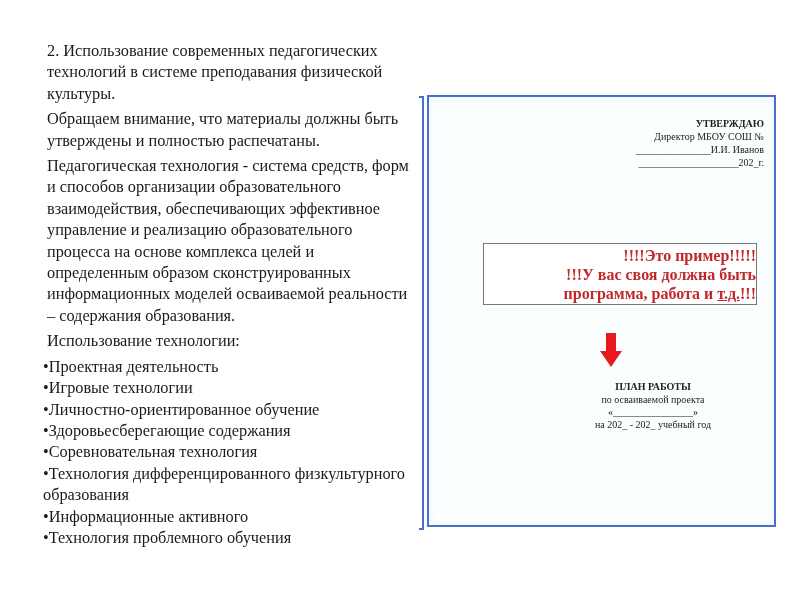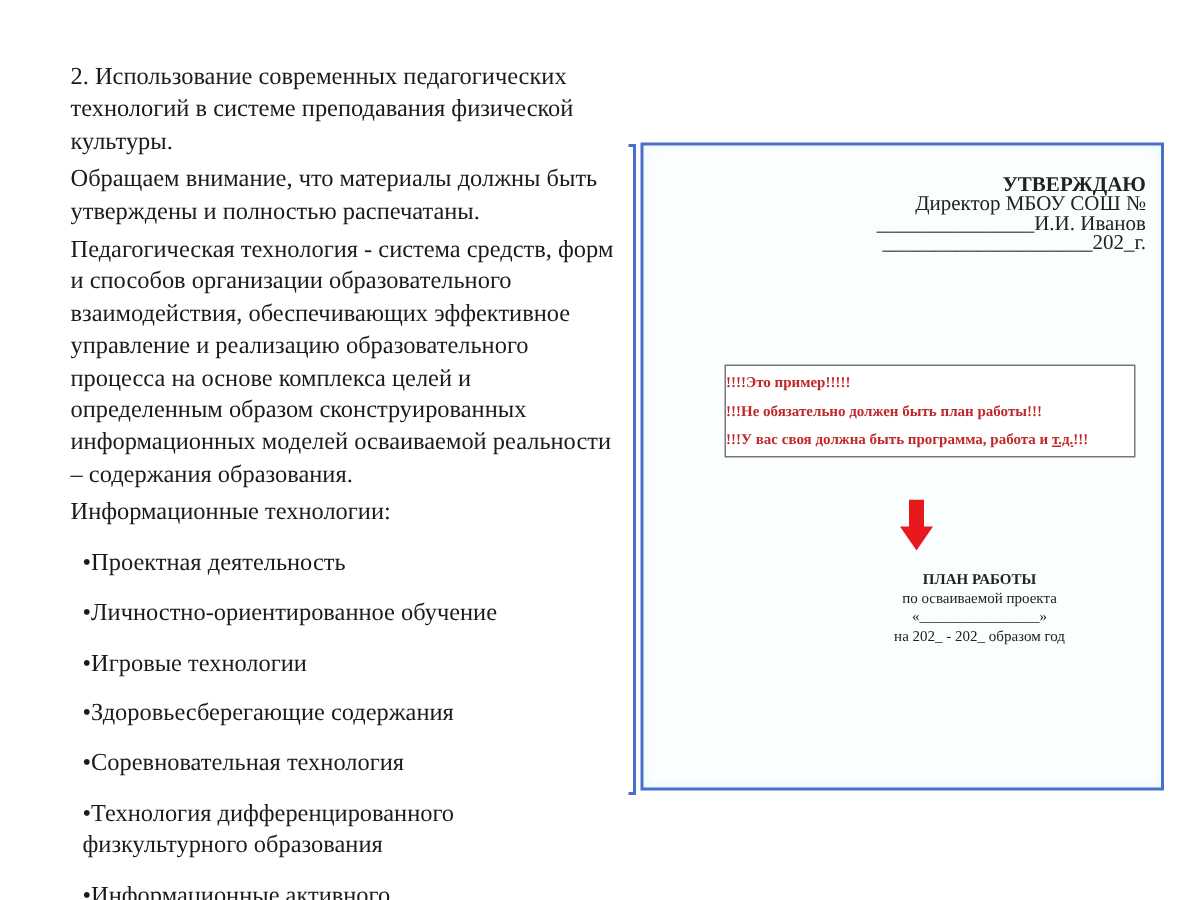--- a/index.html
+++ b/index.html
@@ -2,76 +2,75 @@
 <html><head>
 <meta charset="utf-8">
 <style>
   html, body { margin:0; padding:0; }
   body { width:800px; height:600px; background:#ffffff; position:relative; overflow:hidden;
          font-family:"Liberation Serif","DejaVu Serif",serif; color:#1a1a1a; }
   .text-col { position:absolute; left:43px; top:36px; width:380px; font-size:16.3px; line-height:21.4px; }
   .text-col p { margin:4px; }
   .bold { font-weight:normal; }
   .bullets { list-style:none; margin:0; padding:0; }
-  .bullets li { margin:12px; }
+  .bullets li { margin:0; }
   .bracket { position:absolute; left:419px; top:96px; width:3px; height:430px;
              border-right:2px solid #4a6fc8; border-top:2px solid #4a6fc8; border-bottom:2px solid #4a6fc8; }
   .frame { position:absolute; left:427px; top:95px; width:345px; height:428px;
            border:2px solid #4a6fc8; background:#fbfeff;
            box-shadow: inset 0 0 8px #e6f7fa; }
-  .approve { position:absolute; right:10px; top:20px; text-align:right; font-size:14px; line-height:13px; color:#222; }
+  .approve { position:absolute; right:10px; top:20px; text-align:right; font-size:10px; line-height:13px; color:#222; }
   .approve .title { font-weight:bold; }
   .notice { position:absolute; left:54px; top:146px; width:272px; height:58px;
-            border:1px solid #777; background:#fff; text-align:left; color:#c0282a;
-            font-size:10px; font-weight:bold; line-height:19px; padding-top:2px; }
+            border:1px solid #777; background:#fff; text-align:right; color:#c0282a;
+            font-size:16px; font-weight:bold; line-height:19px; padding-top:2px; }
   .notice .u { text-decoration:underline; }
   .arrow { position:absolute; left:171px; top:236px; width:22px; height:34px; }
   .plan { position:absolute; left:124px; top:284px; width:200px; text-align:center;
           font-size:10px; line-height:12.5px; color:#222; }
   .plan .ptitle { font-weight:bold; }
 </style>
 </head>
 <body>
 
 <div class="text-col">
   <p>2. Использование современных педагогических технологий в системе преподавания физической культуры.</p>
   <p class="bold">Обращаем внимание, что материалы должны быть утверждены и полностью распечатаны.</p>
   <p>Педагогическая технология - система средств, форм и способов организации образовательного взаимодействия, обеспечивающих эффективное управление и реализацию образовательного процесса на основе комплекса целей и определенным образом сконструированных информационных моделей осваиваемой реальности – содержания образования.</p>
-  <p>Информационные технологии:</p>
+  <p>Использование технологии:</p>
   <ul class="bullets">
     <li>•Проектная деятельность</li>
+    <li>•Игровые технологии</li>
     <li>•Личностно-ориентированное обучение</li>
-    <li>•Игровые технологии</li>
     <li>•Здоровьесберегающие содержания</li>
     <li>•Соревновательная технология</li>
     <li>•Технология дифференцированного физкультурного образования</li>
     <li>•Информационные активного</li>
     <li>•Технология проблемного обучения</li>
   </ul>
 </div>
 
 <div class="bracket"></div>
 
 <div class="frame">
   <div class="approve">
     <div class="title">УТВЕРЖДАЮ</div>
     <div>Директор МБОУ СОШ №</div>
     <div>_______________И.И. Иванов</div>
     <div>____________________202_г.</div>
   </div>
 
   <div class="notice">
     <div>!!!!Это пример!!!!!</div>
-    <div>!!!Не обязательно должен быть план работы!!!</div>
     <div><span>!!!У вас своя должна быть программа, работа и </span><span class="u">т.д.</span><span>!!!</span></div>
   </div>
 
   <svg class="arrow" viewBox="0 0 22 34">
     <polygon points="6,0 16,0 16,18 22,18 11,34 0,18 6,18" fill="#e8191d"></polygon>
   </svg>
 
   <div class="plan">
     <div class="ptitle">ПЛАН РАБОТЫ</div>
     <div>по осваиваемой проекта</div>
     <div>«________________»</div>
-    <div>на 202_ - 202_ образом год</div>
+    <div>на 202_ - 202_ учебный год</div>
   </div>
 </div>
 
 </body></html>

